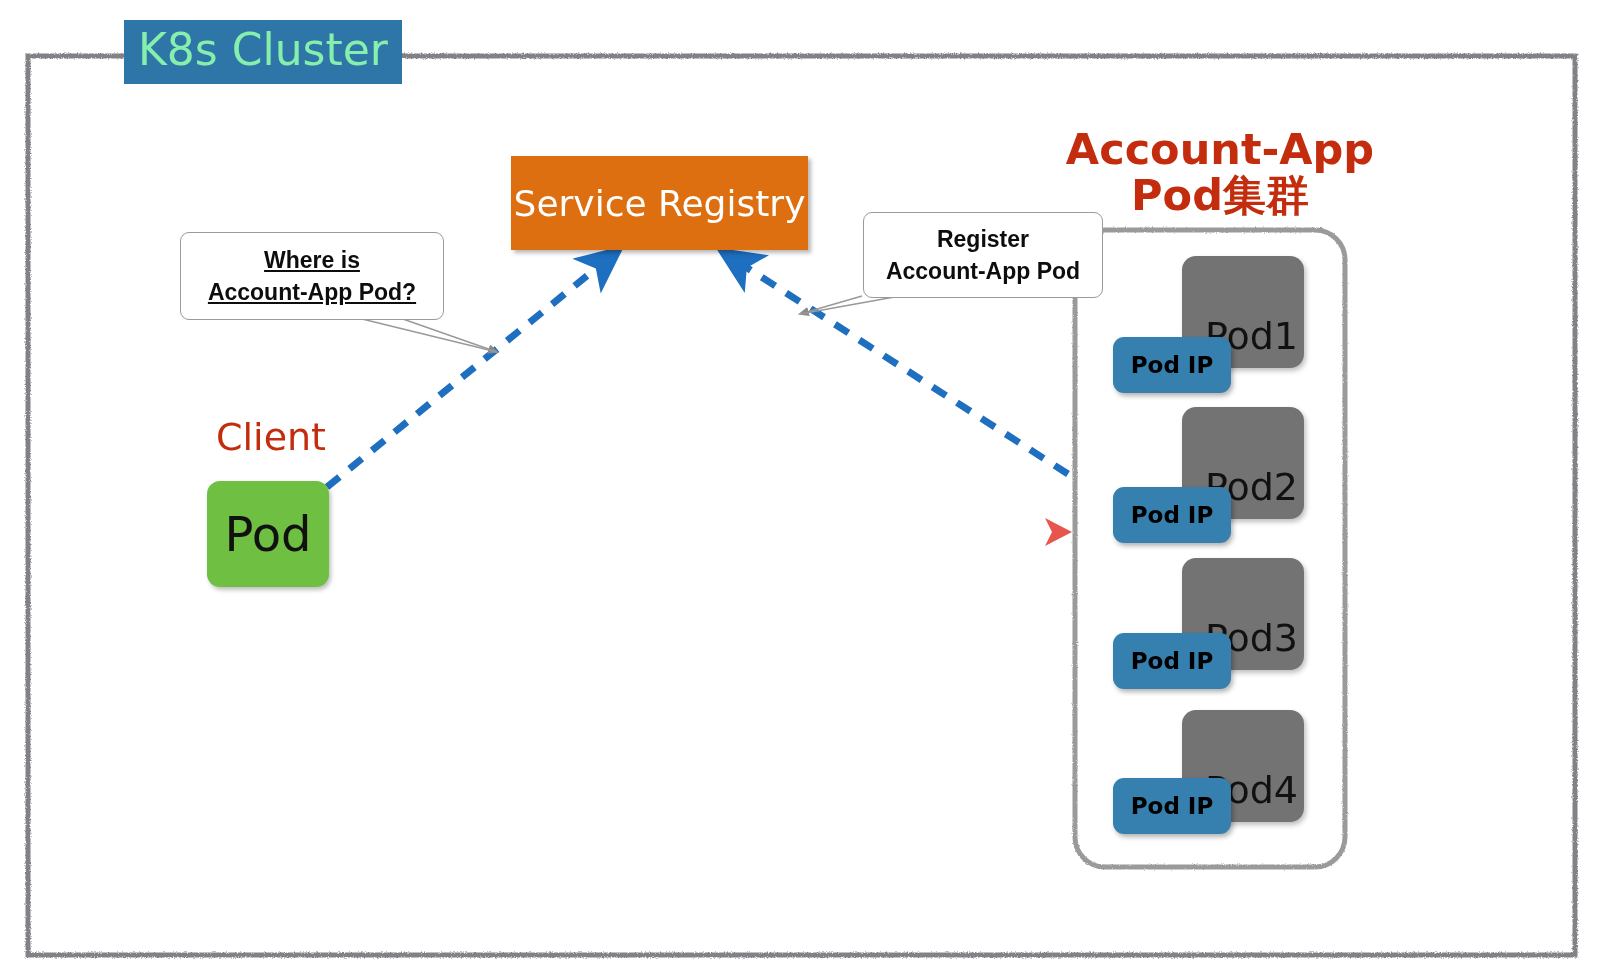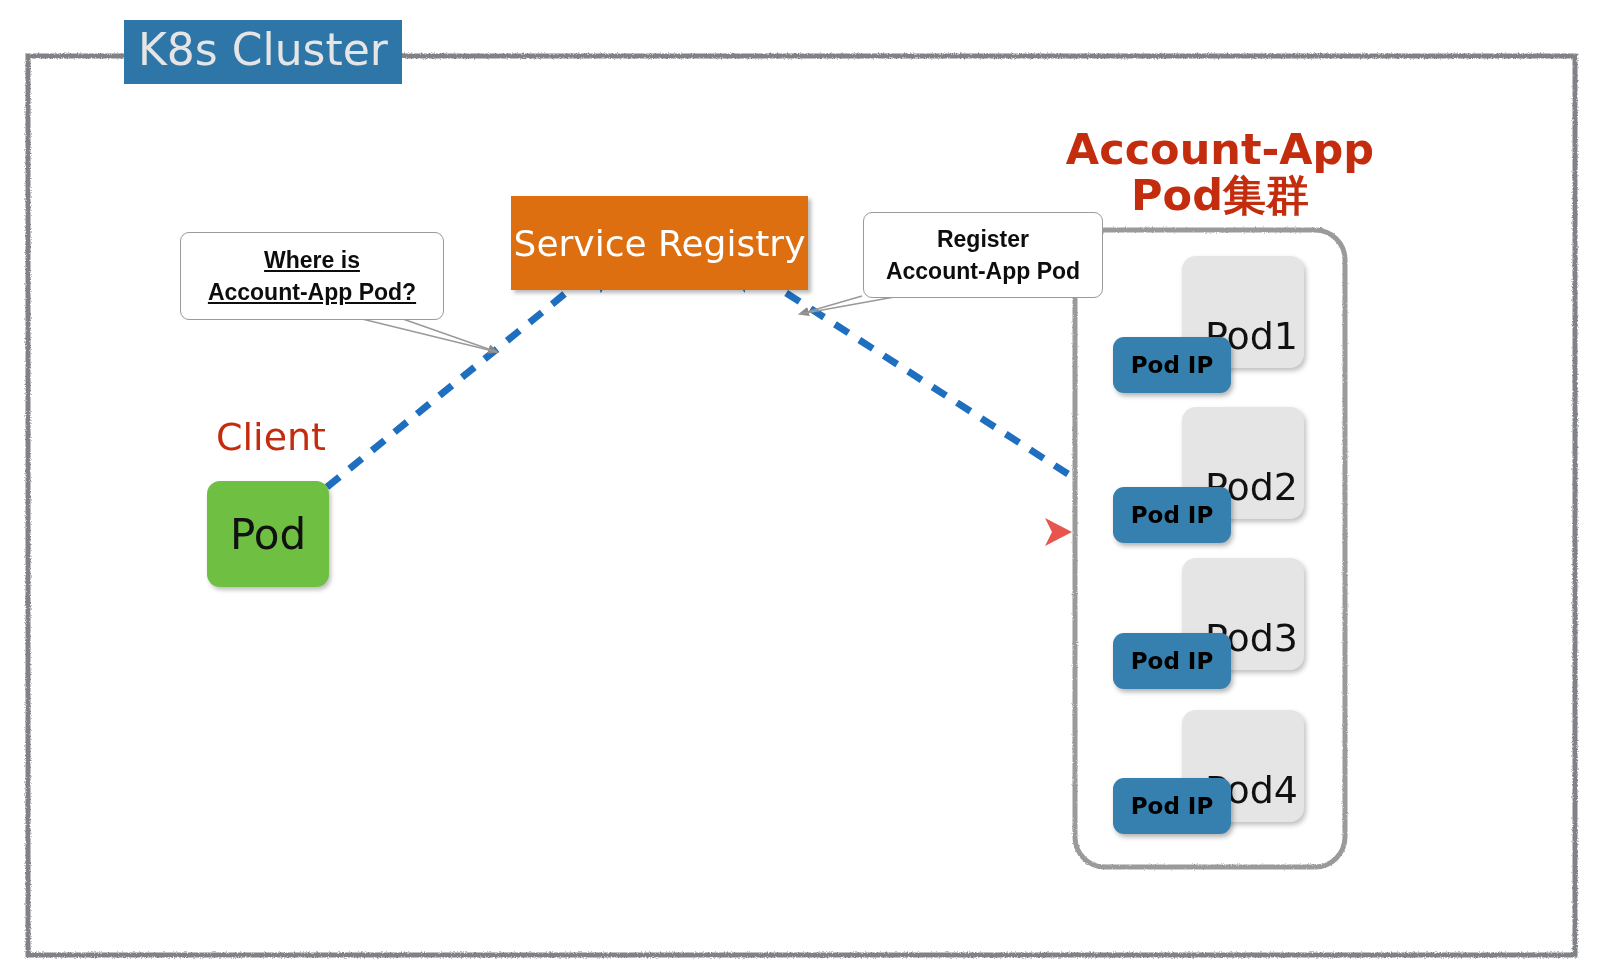--- a/index.html
+++ b/index.html
@@ -5,35 +5,34 @@
   html,body{margin:0;padding:0;background:#ffffff;}
   body{width:1602px;height:980px;font-family:"Liberation Sans",sans-serif;overflow:hidden;}
   #stage{position:relative;width:1602px;height:980px;background:#fff;}
 
   
   #vec{position:absolute;left:0;top:0;width:1602px;height:980px;pointer-events:none;}
 
   
   .cluster-title{
     position:absolute;left:124px;top:20px;
-    background:#2E75A8;color:#e5e5e5;
+    background:#2E75A8;color:#86efac;
     font-size:44px;line-height:56px;font-weight:400;
     padding:2px 14px 6px 14px;letter-spacing:0px;
     font-family:"DejaVu Sans","Liberation Sans",sans-serif;
   }
 
   
   .svc-registry{
     position:absolute;left:511px;top:156px;width:297px;height:94px;
     background:#DD6F10;color:#fff;
     display:flex;align-items:center;justify-content:center;
     font-size:36px;font-weight:400;
     box-shadow:3px 3px 4px rgba(0,0,0,.28);
     font-family:"DejaVu Sans","Liberation Sans",sans-serif;
-    margin-top:40px;
   }
 
   
   .callout{
     position:absolute;background:#ffffff;border:1.6px solid #9a9a9a;
     border-radius:9px;
     display:flex;flex-direction:column;align-items:center;justify-content:center;
     font-weight:bold;color:#0d0d0d;font-size:23px;line-height:32px;
     text-align:center;
   }
@@ -44,35 +43,35 @@
   
   .client-label{
     position:absolute;left:211px;top:415px;width:120px;
     color:#C32D0D;font-weight:normal;font-size:38px;text-align:center;
     font-family:"DejaVu Sans","Liberation Sans",sans-serif;
   }
   .client-pod{
     position:absolute;left:207px;top:481px;width:122px;height:106px;
     background:#6FC042;border-radius:13px;
     display:flex;align-items:center;justify-content:center;
-    color:#111;font-size:42px;
+    color:#111;font-size:48px;
     box-shadow:2px 3px 4px rgba(0,0,0,.25);
     font-family:"DejaVu Sans","Liberation Sans",sans-serif;
   }
 
   
   .group-title{
     position:absolute;left:1060px;top:126px;width:320px;
     color:#C32D0D;font-weight:bold;font-size:43px;line-height:46px;
     text-align:center;
     font-family:"DejaVu Sans","Liberation Sans",sans-serif;
   }
   .pod-row{position:absolute;}
   .pod-box{
-    position:absolute;width:122px;height:112px;background:#e5e5e5;
+    position:absolute;width:122px;height:112px;background:#737373;
     border-radius:14px;
     box-shadow:2px 3px 5px rgba(0,0,0,.25);
   }
   .pod-box span{
     position:absolute;left:0;right:6px;bottom:12px;
     text-align:right;color:#111;font-size:38px;line-height:40px;
     font-family:"DejaVu Sans","Liberation Sans",sans-serif;
   }
   .pod-ip{
     position:absolute;width:118px;height:56px;background:#3580AE;

